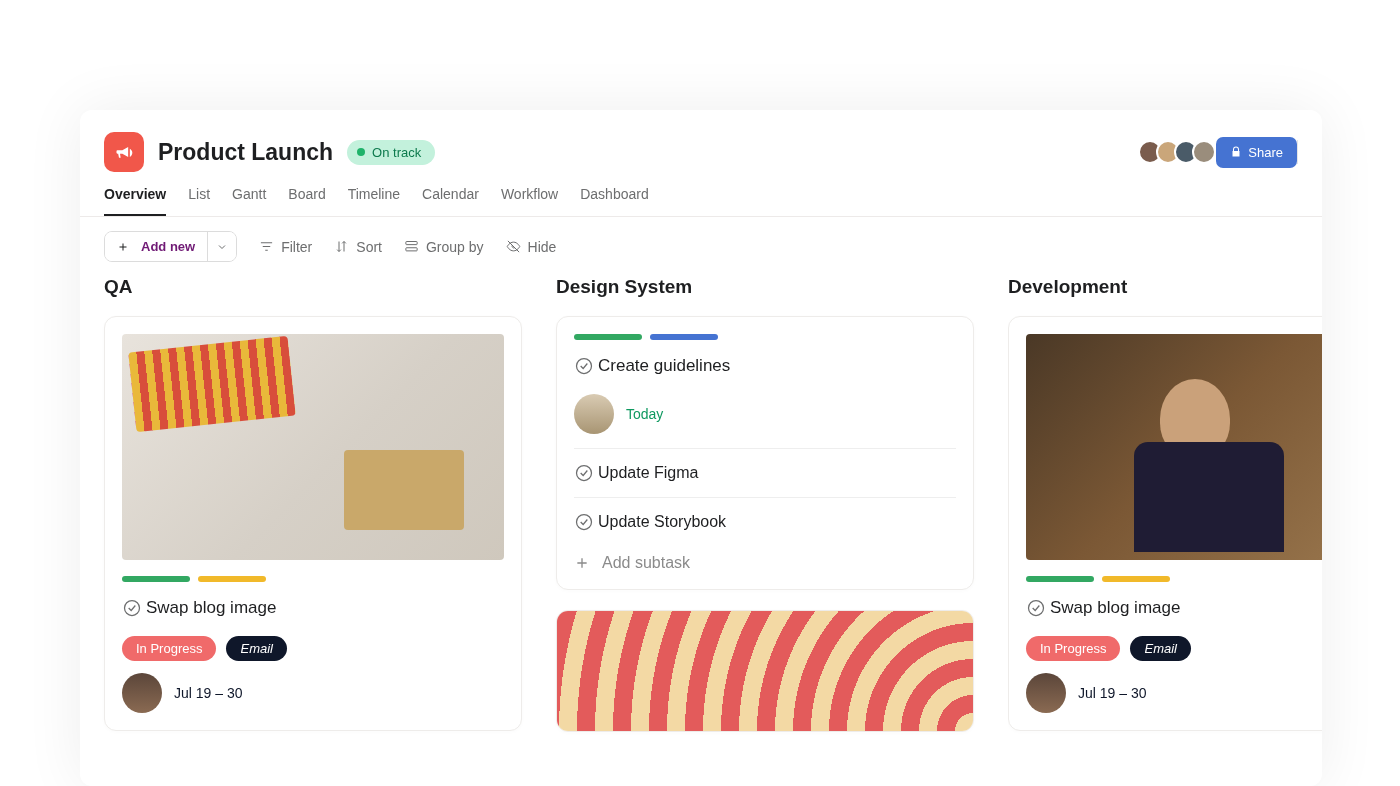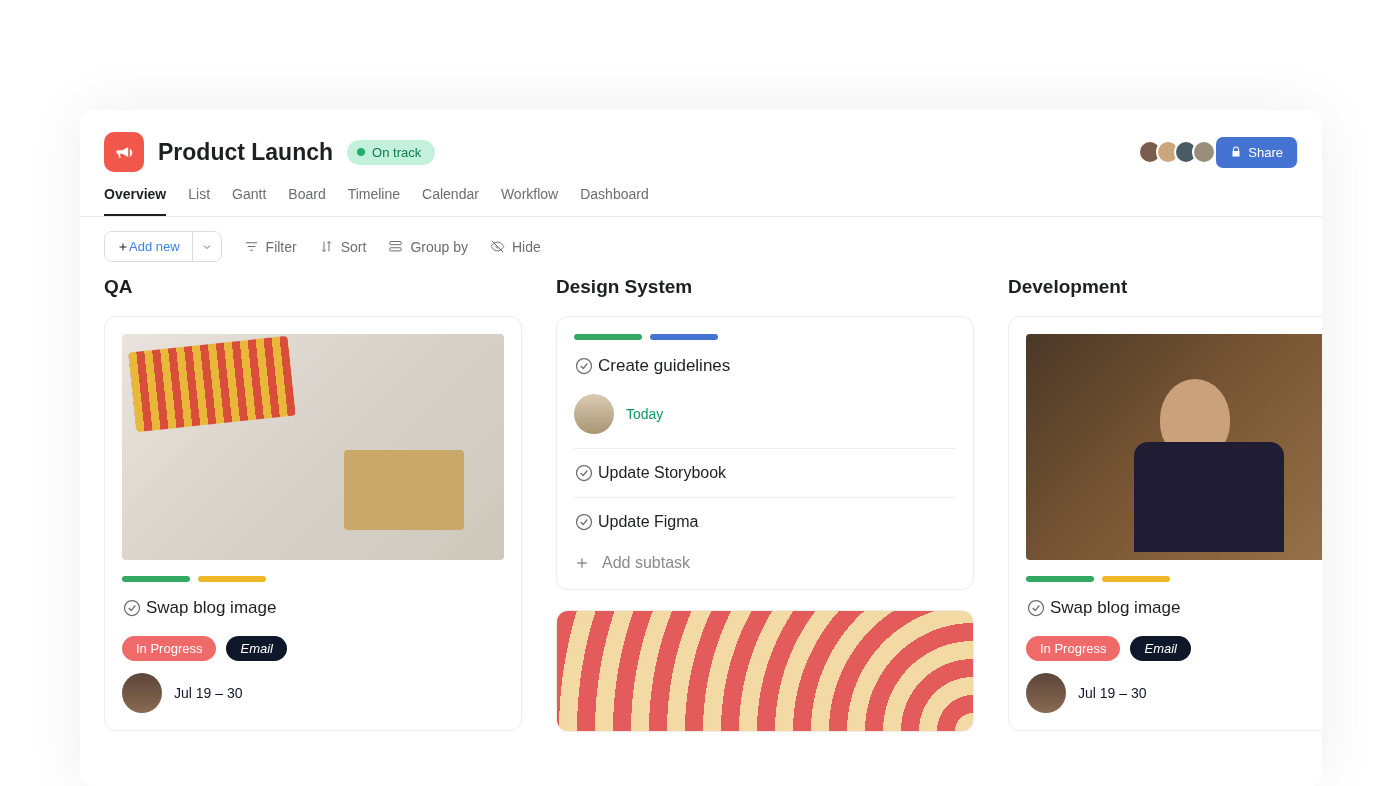--- a/index.html
+++ b/index.html
@@ -110,23 +110,24 @@
     display: flex;
     border: 1px solid #dcdcdc;
     border-radius: 8px;
     overflow: hidden;
   }
   .split-btn button {
     background: #fff;
     border: none;
     padding: 7px 12px;
     font-size: 13px;
-    color: #3b82f6;
-    display: flex; align-items: center; gap: 0;
+    color: #701a75;
+    display: flex; align-items: center; gap: 12px;
     cursor: pointer;
+    font-weight: bold;
   }
   .split-btn button:last-child { border-left: 1px solid #dcdcdc; padding: 0 8px; }
   .tool-item {
     display: flex; align-items: center; gap: 7px;
     font-size: 14px;
     color: #6d6e6f;
     cursor: pointer;
   }
   .tool-item svg { width: 15px; height: 15px; stroke: #6d6e6f; fill: none; stroke-width: 1.6; }
 
@@ -370,28 +371,28 @@
         <div class="meta-row">
           <div class="avatar-sm a2"></div>
           <span class="date-text today">Today</span>
         </div>
         <div class="subtasks">
           <div class="subtask-row">
             <span class="check-icon"><svg viewBox="0 0 24 24">
                   <circle cx="12" cy="12" r="9"></circle>
                   <path d="M8 12l3 3 5-6"></path>
                 </svg></span>
-            <span>Update Storybook</span>
+            <span>Update Figma</span>
           </div>
           <div class="subtask-row">
             <span class="check-icon"><svg viewBox="0 0 24 24">
                   <circle cx="12" cy="12" r="9"></circle>
                   <path d="M8 12l3 3 5-6"></path>
                 </svg></span>
-            <span>Update Figma</span>
+            <span>Update Storybook</span>
           </div>
           <div class="add-subtask">
             <svg viewBox="0 0 24 24">
                 <path d="M12 5v14M5 12h14"></path>
               </svg>
             <span>Add subtask</span>
           </div>
         </div>
       </div>
 

